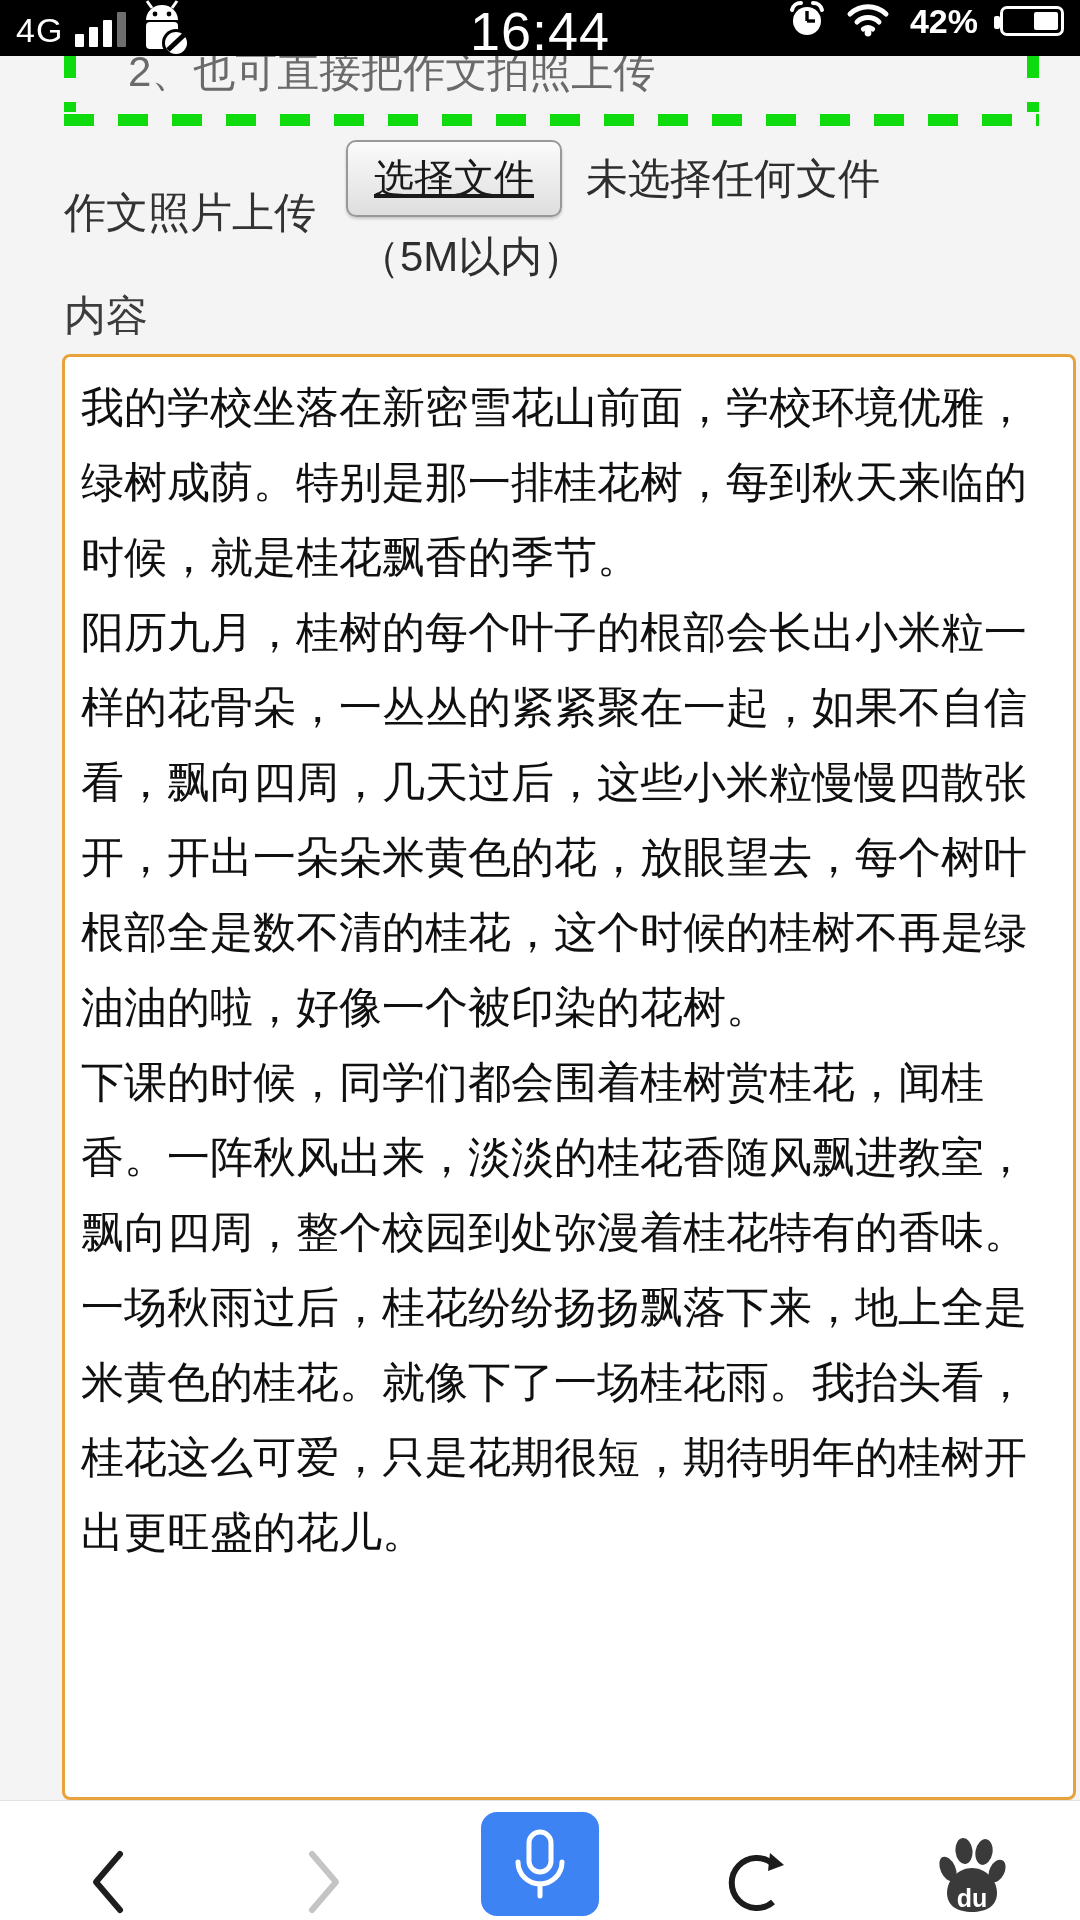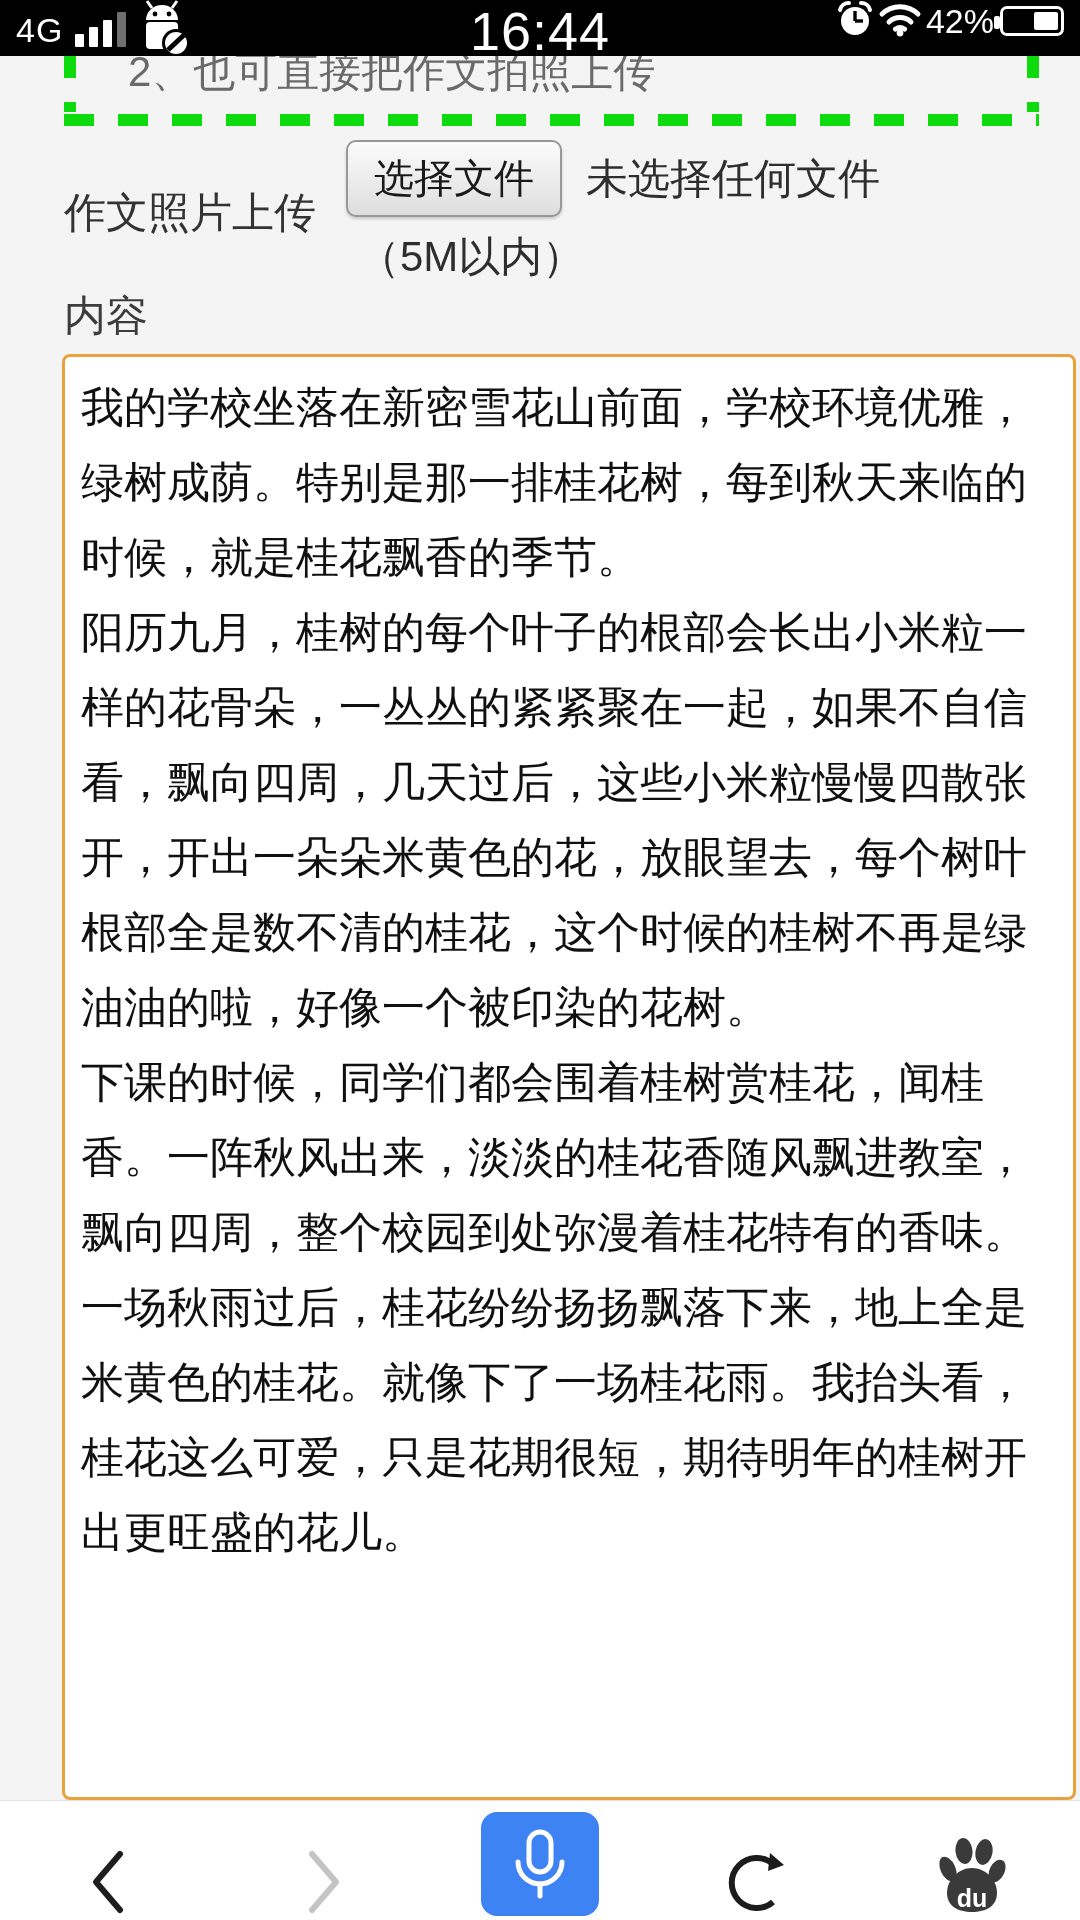--- a/index.html
+++ b/index.html
@@ -13,21 +13,21 @@
     display:flex; align-items:flex-start; justify-content:space-between;
     padding:0 16px; box-sizing:border-box; color:#fff; z-index:10;
   }
   .sb-left { display:flex; align-items:center; gap:12px; }
   .sb-carrier { font-size:34px; letter-spacing:1px; }
   .bars { display:flex; align-items:flex-end; gap:5px; height:36px; margin-bottom:2px; }
   .bar { width:9px; background:#fff; border-radius:1px; }
   .bar.b1 { height:13px; } .bar.b2 { height:20px; } .bar.b3 { height:27px; }
   .bar.b4 { height:35px; background:#6f6f6f; }
   .sb-center { position:absolute; left:50%; transform:translateX(-50%); font-size:54px; font-weight:300; letter-spacing:1px; }
-  .sb-right { display:flex; align-items:center; gap:4px; }
+  .sb-right { display:flex; align-items:center; gap:20px;font-weight:bold; }
   .sb-pct { font-size:34px; }
   .battery { position:relative; width:64px; height:30px; border:3px solid #fff; border-radius:7px; box-sizing:border-box; margin-left:2px; }
   .battery .nub { position:absolute; left:-9px; top:7px; width:6px; height:13px; background:#fff; border-radius:2px; }
   .battery .fill { position:absolute; right:3px; top:3px; bottom:3px; width:24px; background:#fff; border-radius:2px; }
 
   
   .page { position:absolute; top:56px; left:0; right:0; bottom:120px; background:#f4f4f4;margin-left:24px; }
 
   .tip-box { position:absolute; left:40px; top:-62px; width:975px; height:132px; }
   .tip-box .dash-b { position:absolute; left:0; right:0; bottom:0; height:12px;
@@ -40,20 +40,21 @@
 
   .form-row { position:absolute; top:84px; left:40px; right:30px; display:flex; align-items:center; }
   .photo-label { width:282px; flex-shrink:0; font-size:42px; color:#333; }
   .file-control { display:flex; flex-direction:column; }
   .file-line { display:flex; align-items:center; gap:24px; }
   .file-btn {
     font-family:inherit; font-size:40px; color:#1a1a1a; padding:9px 26px;
     border:2px solid #989898; border-radius:10px;
     background:linear-gradient(#fbfbfb,#dedede);
     box-shadow:0 2px 3px rgba(0,0,0,0.18);
+    text-decoration:underline;
   }
   .file-status { font-size:42px; color:#2e2e2e; white-space:nowrap; }
   .size-hint { font-size:42px; color:#2e2e2e; margin-top:12px; margin-left:12px; }
 
   .content-label { position:absolute; top:232px; left:40px; font-size:42px; color:#3c3c3c; }
 
   .essay-box {
     position:absolute; top:298px; left:38px; width:1014px; bottom:0;
     box-sizing:border-box; border:3px solid #e8a23b; border-radius:8px;
     background:#fff; padding:13px 16px; overflow:hidden;

